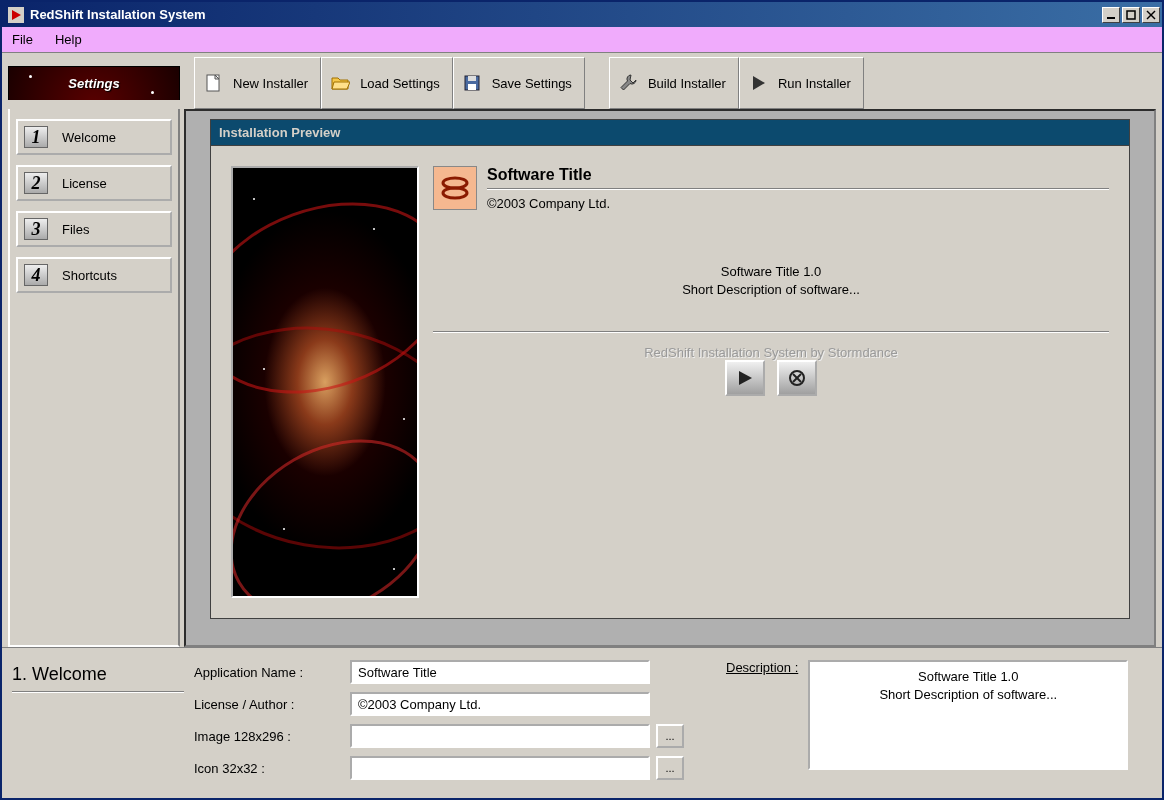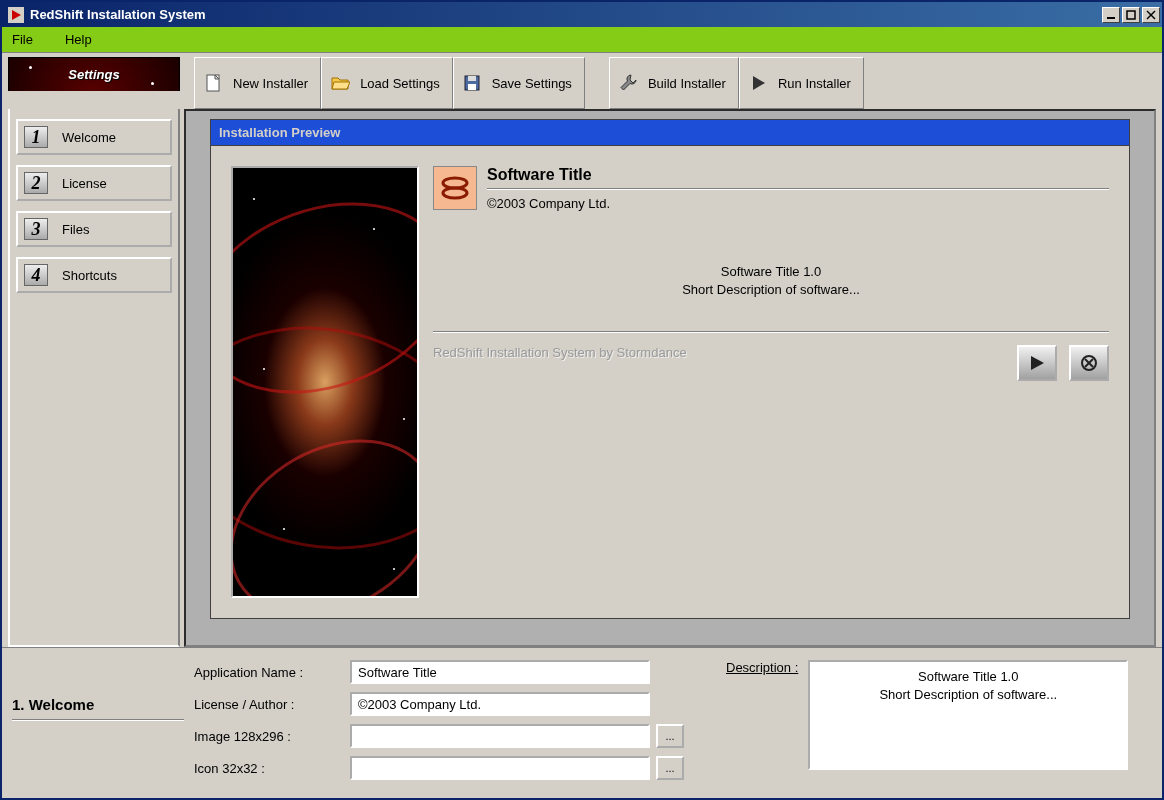--- a/index.html
+++ b/index.html
@@ -43,25 +43,25 @@
   border: 1px solid #fff;
   border-right-color: #404040;
   border-bottom-color: #404040;
   display: flex;
   align-items: center;
   justify-content: center;
   font-size: 10px;
 }
 .menubar {
   display: flex;
-  background: #84cc16;
+  background: #f0abfc;
   padding: 2px 6px;
   height: 26px;
   align-items: center;
-  gap: 24px;
+  gap: 14px;
   border-bottom: 1px solid #808080;
 }
 .menuitem { padding: 2px 4px; }
 .toolbar-row {
   display: flex;
   align-items: stretch;
   padding: 4px 6px 0 6px;
   gap: 4px;
 }
 .settings-tab {
@@ -70,20 +70,21 @@
   color: #fff;
   font-style: italic;
   font-weight: bold;
   display: flex;
   align-items: center;
   justify-content: center;
   border: 1px solid #000;
   border-bottom: none;
   position: relative;
   text-shadow: 1px 1px 1px #000;
+  margin-top: 9px;
 }
 .settings-tab::before, .settings-tab::after {
   content: ""; position: absolute; width:3px; height:3px; background:#fff; border-radius:50%;
 }
 .settings-tab::before { left: 20px; top: 8px; }
 .settings-tab::after { right: 25px; bottom: 6px; }
 .toolbtn-group { display:flex; gap:0; margin-left: 10px;}
 .toolbtn {
   height: 52px;
   background: #d4d0c8;
@@ -144,21 +145,21 @@
   padding: 8px 14px 14px 14px;
 }
 .preview-panel {
   flex:1;
   max-width: 920px;
   background: #d4d0c8;
   border: 1px solid #404040;
 }
 .preview-title {
   height: 26px;
-  background: #1d4ed8;
+  background: #0c4a6e;
   color: #d4d0c8;
   font-weight: bold;
   padding-left: 8px;
   display:flex; align-items:center;
   border-bottom: 1px solid #404040;
 }
 .preview-body {
   display:flex;
   padding: 20px;
   gap: 14px;
@@ -183,41 +184,40 @@
   border:1px solid #888;
   display:flex; align-items:center; justify-content:center;
 }
 .app-icon svg { width:34px; height:34px; }
 .app-head { flex:1; }
 .app-title { font-weight:bold; font-size:16px; }
 .hr { border:0; border-top:1px solid #808080; border-bottom:1px solid #fff; margin:4px 0 6px 0;}
 .center-desc { text-align:center; margin-top:52px; line-height:1.4;}
 .welcome-text { margin-top: 140px; line-height:1.4;}
 .divider2 { border:0; border-top:1px solid #808080; border-bottom:1px solid #fff; margin:32px 0 12px 0;}
-.footer-row { display:flex; align-items:flex-start; }
+.footer-row { display:flex; align-items:center;flex-direction:column; }
 .credits { color:#9a9a9a; text-shadow:1px 1px 0 #eee; flex:1;}
 .nav-btns { display:flex; gap:12px; }
 .sqbtn {
   width:40px; height:36px;
   background: linear-gradient(to bottom, #f0f0f0, #a0a0a0);
   border: 2px outset #fff;
   display:flex; align-items:center; justify-content:center;
 }
 .bottom-panel {
   display:flex;
   padding: 12px 10px 18px 10px;
   gap: 10px;
   border-top: 1px solid #808080;
 }
 .section-label {
   width: 172px;
-  font-weight: bold;
-  font-size: 15px;
+  font-weight: normal;
+  font-size: 18px;
   padding-top: 4px;
-  margin-top: 32px;
 }
 .section-label .und { border-bottom:1px solid #808080; display:block; margin-top:6px; box-shadow:0 1px 0 #fff;}
 .form-grid { display:grid; grid-template-columns: 150px 300px 30px; gap:8px 6px; align-items:center;}
 .form-grid label { text-align:left; }
 .txt {
   height:24px; border:2px inset #fff; background:#fff; padding:0 6px; font-family:inherit; font-size:13px; width:100%;
 }
 .browse {
   width:28px; height:24px; background:#d4d0c8; border:2px outset #fff; font-size:11px;
 }

